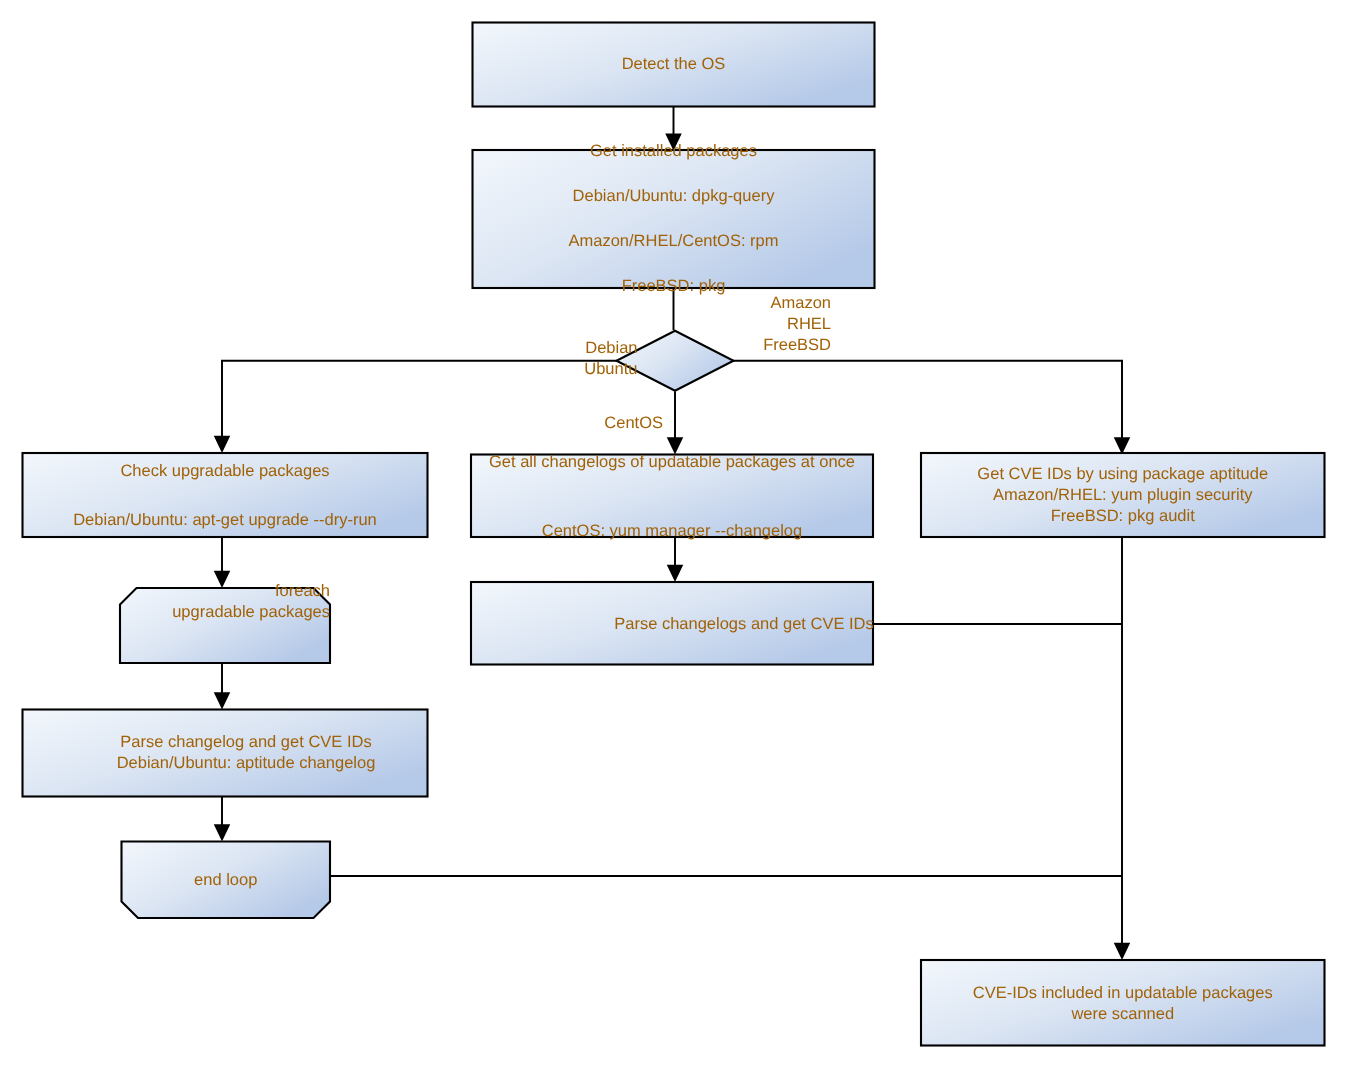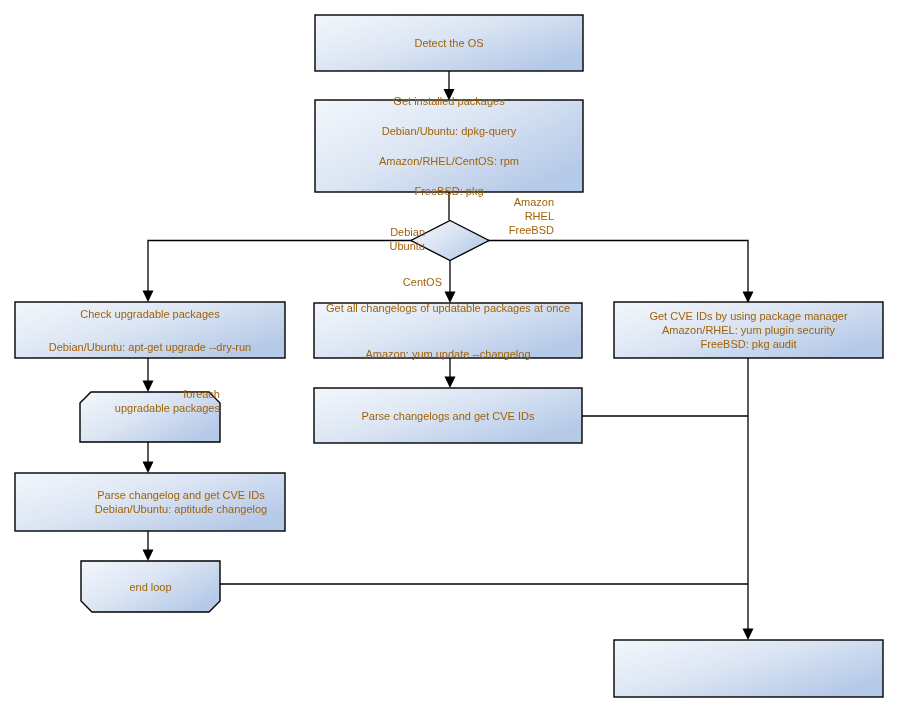--- a/index.html
+++ b/index.html
@@ -103,44 +103,48 @@
   <div class="node" style="left:15px;top:302px;width:270px;height:56px;gap:19px;">
     <span>Check upgradable packages</span>
     <span>Debian/Ubuntu: apt-get upgrade --dry-run</span>
   </div>
 
   <div class="node" style="left:80px;top:376px;width:140px;height:50px;align-items:flex-end;">
     <span>foreach</span>
     <span>upgradable  packages</span>
   </div>
 
-  <div class="node" style="left:32px;top:473px;width:298px;height:58px;border-radius:21px;">
+  <div class="node" style="left:15px;top:473px;width:298px;height:58px;border-radius:21px;">
     <span>Parse changelog and get  CVE IDs</span>
     <span>Debian/Ubuntu: aptitude changelog</span>
   </div>
 
   <div class="node" style="left:81px;top:561px;width:139px;height:51px;border-radius:16px;">
     <span>end loop</span>
   </div>
 
   <div class="node" style="left:314px;top:303px;width:268px;height:55px;gap:32px;">
     <span>Get all changelogs of updatable packages at once</span>
-    <span>Amazon: yum update --changelog</span>
+    <span>CentOS: yum manager --changelog</span>
   </div>
 
-  <div class="node" style="left:314px;top:388px;width:268px;height:55px;">
+  <div class="node" style="left:314px;top:388px;width:268px;height:55px;padding-left:48px;">
     <span>Parse changelogs and get CVE IDs</span>
   </div>
 
   <div class="node" style="left:614px;top:302px;width:269px;height:56px;">
-    <span>Get CVE IDs by using package manager</span>
+    <span>Get CVE IDs by using package aptitude</span>
     <span>Amazon/RHEL: yum plugin security</span>
     <span>FreeBSD: pkg audit</span>
   </div>
 
+  <div class="node" style="left:614px;top:640px;width:269px;height:57px;">
+    <span>CVE-IDs included in updatable packages</span>
+    <span>were scanned</span>
+  </div>
 
   <div class="edge-label" style="left:363px;top:205px;width:62px;margin-top:20px;">
     <span>Debian</span>
     <span>Ubuntu</span>
   </div>
 
   <div class="edge-label" style="left:492px;top:195px;width:62px;">
     <span>Amazon</span>
     <span>RHEL</span>
     <span>FreeBSD</span>

